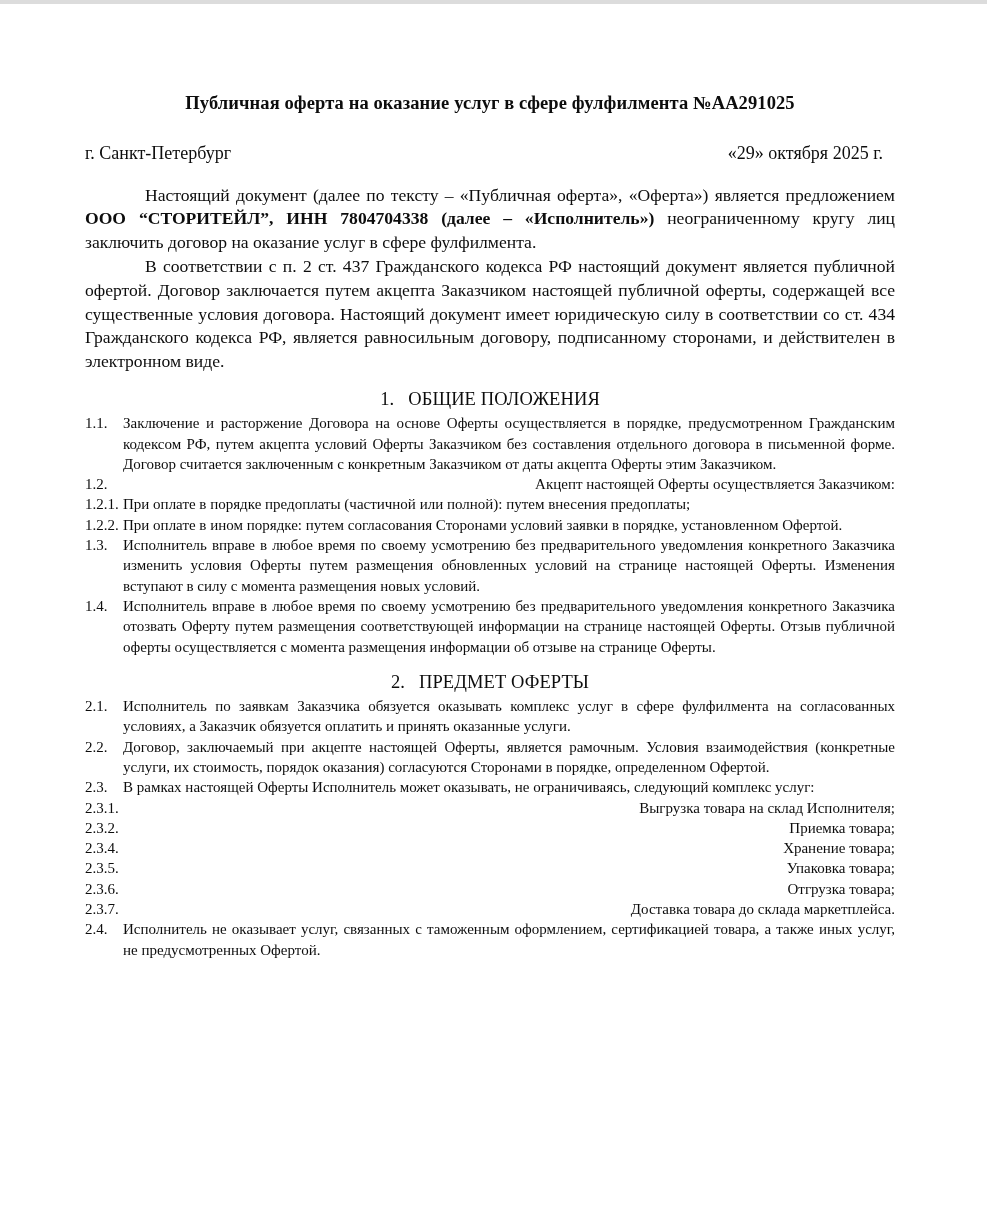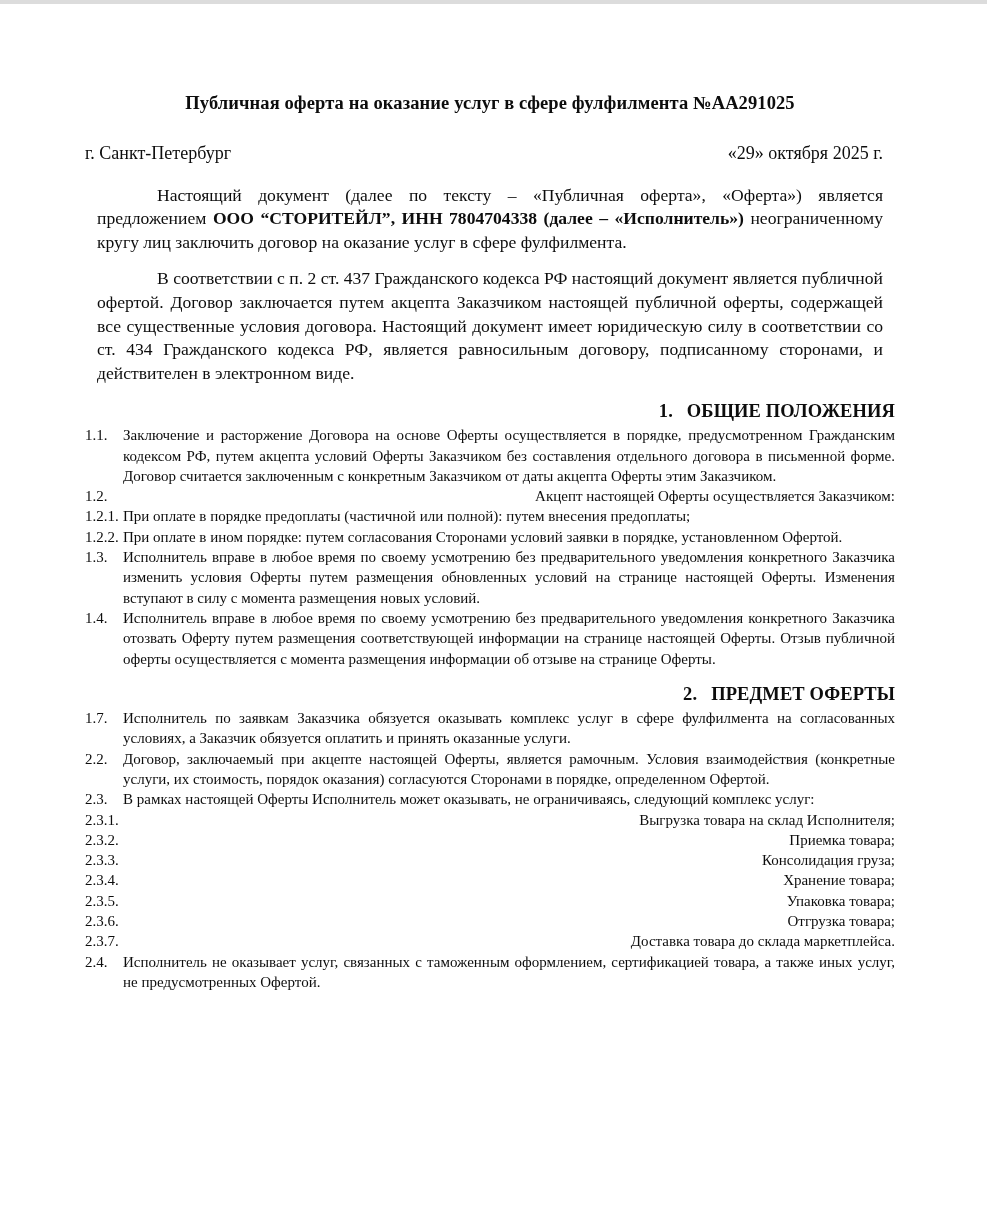--- a/index.html
+++ b/index.html
@@ -59,35 +59,35 @@
     align-items: flex-start;
     margin-top: 27px;
     font-size: 18px;
     line-height: 1.3;
   }
   .place-date .city { white-space: nowrap; }
   .place-date .date { white-space: nowrap; padding-right: 12px; }
 
   
   p.para {
-    margin: 12px;
+    margin: 0;
     text-align: justify;
     text-justify: inter-word;
     font-size: 17.6px;
     line-height: 1.355;
     text-indent: 60px;
   }
   p.para + p.para { margin-top: 0; }
   .intro-block { margin-top: 18px; }
   .bold { font-weight: bold; }
 
   
   .section-heading {
-    text-align: right;
-    font-weight: bold;
+    text-align: center;
+    font-weight: normal;
     font-size: 18.5px;
     line-height: 1.3;
     margin: 13px 0 2px 0;
     letter-spacing: 0.1px;
   }
   .section-heading .num { margin-right: 14px; }
   .section-heading.spaced-above { }
 
   
   .clause {
@@ -140,26 +140,25 @@
 
     <div id="sections-host">
         <div class="section-heading"><span class="num">1.</span><span>ОБЩИЕ ПОЛОЖЕНИЯ</span></div>
         <p class="clause d1"><span class="cnum">1.1.</span><span>Заключение и расторжение Договора на основе Оферты осуществляется в порядке, предусмотренном Гражданским кодексом РФ, путем акцепта условий Оферты Заказчиком без составления отдельного договора в письменной форме. Договор считается заключенным с конкретным Заказчиком от даты акцепта Оферты этим Заказчиком.</span></p>
         <p class="clause d1 nojust"><span class="cnum">1.2.</span><span>Акцепт настоящей Оферты осуществляется Заказчиком:</span></p>
         <p class="clause d1"><span class="cnum">1.2.1.</span><span>При оплате в порядке предоплаты (частичной или полной): путем внесения предоплаты;</span></p>
         <p class="clause d1"><span class="cnum">1.2.2.</span><span>При оплате в ином порядке: путем согласования Сторонами условий заявки в порядке, установленном Офертой.</span></p>
         <p class="clause d1"><span class="cnum">1.3.</span><span>Исполнитель вправе в любое время по своему усмотрению без предварительного уведомления конкретного Заказчика изменить условия Оферты путем размещения обновленных условий на странице настоящей Оферты. Изменения вступают в силу с момента размещения новых условий.</span></p>
         <p class="clause d1"><span class="cnum">1.4.</span><span>Исполнитель вправе в любое время по своему усмотрению без предварительного уведомления конкретного Заказчика отозвать Оферту путем размещения соответствующей информации на странице настоящей Оферты. Отзыв публичной оферты осуществляется с момента размещения информации об отзыве на странице Оферты.</span></p>
         <div class="section-heading spaced-above"><span class="num">2.</span><span>ПРЕДМЕТ ОФЕРТЫ</span></div>
-        <p class="clause d1"><span class="cnum">1.7.</span><span>Исполнитель по заявкам Заказчика обязуется оказывать комплекс услуг в сфере фулфилмента на согласованных условиях, а Заказчик обязуется оплатить и принять оказанные услуги.</span></p>
+        <p class="clause d1"><span class="cnum">2.1.</span><span>Исполнитель по заявкам Заказчика обязуется оказывать комплекс услуг в сфере фулфилмента на согласованных условиях, а Заказчик обязуется оплатить и принять оказанные услуги.</span></p>
         <p class="clause d1"><span class="cnum">2.2.</span><span>Договор, заключаемый при акцепте настоящей Оферты, является рамочным. Условия взаимодействия (конкретные услуги, их стоимость, порядок оказания) согласуются Сторонами в порядке, определенном Офертой.</span></p>
         <p class="clause d1"><span class="cnum">2.3.</span><span>В рамках настоящей Оферты Исполнитель может оказывать, не ограничиваясь, следующий комплекс услуг:</span></p>
         <p class="clause d2 nojust"><span class="cnum">2.3.1.</span><span>Выгрузка товара на склад Исполнителя;</span></p>
         <p class="clause d2 nojust"><span class="cnum">2.3.2.</span><span>Приемка товара;</span></p>
-        <p class="clause d2 nojust"><span class="cnum">2.3.3.</span><span>Консолидация груза;</span></p>
         <p class="clause d2 nojust"><span class="cnum">2.3.4.</span><span>Хранение товара;</span></p>
         <p class="clause d2 nojust"><span class="cnum">2.3.5.</span><span>Упаковка товара;</span></p>
         <p class="clause d2 nojust"><span class="cnum">2.3.6.</span><span>Отгрузка товара;</span></p>
         <p class="clause d2 nojust"><span class="cnum">2.3.7.</span><span>Доставка товара до склада маркетплейса.</span></p>
         <p class="clause d1 clip-row"><span class="cnum">2.4.</span><span>Исполнитель не оказывает услуг, связанных с таможенным оформлением, сертификацией товара, а также иных услуг, не предусмотренных Офертой.</span></p>
       </div>
 
   </div>
 </div>
 

